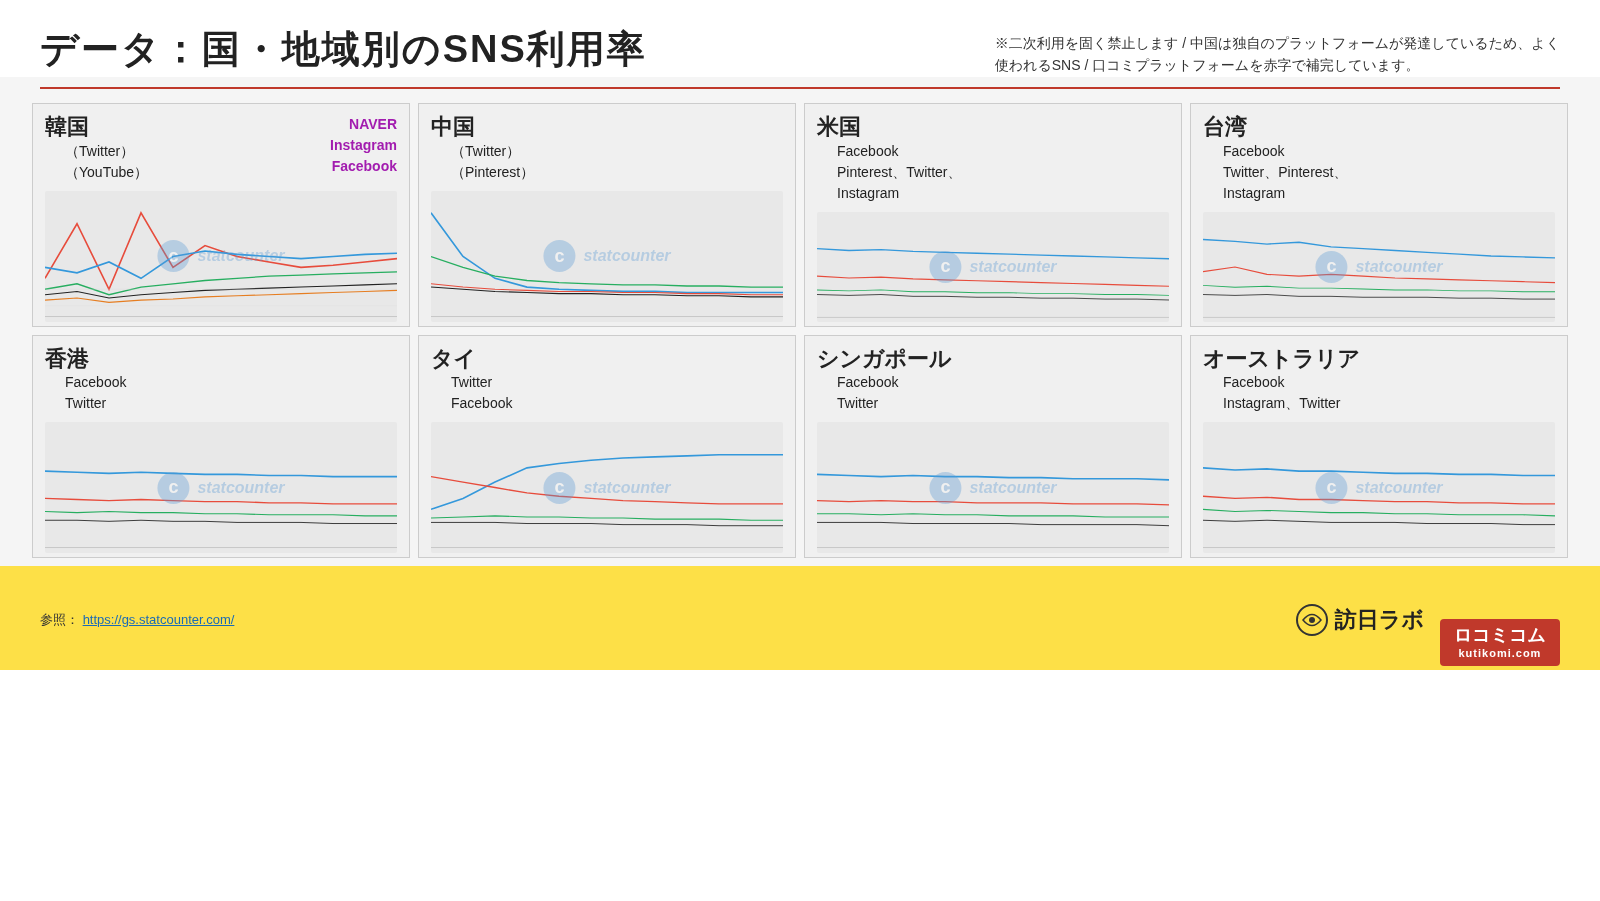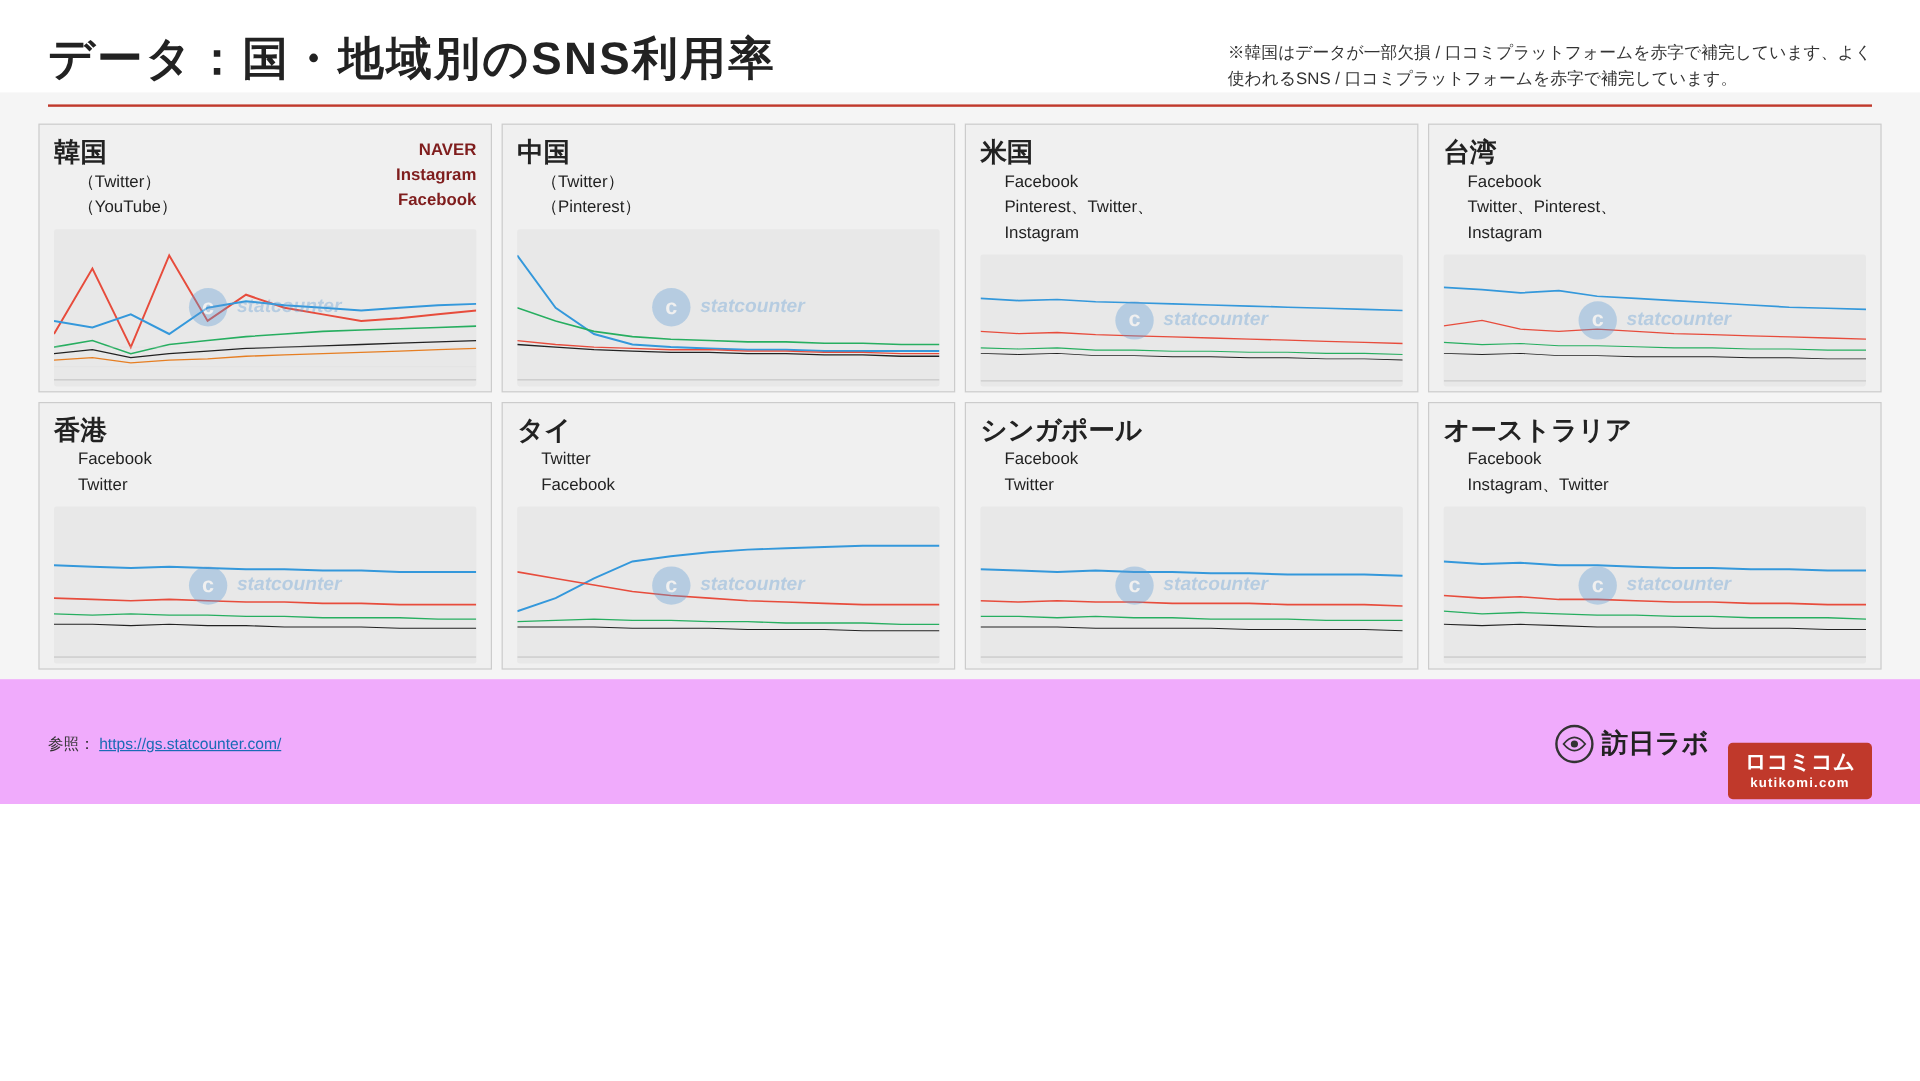--- a/index.html
+++ b/index.html
@@ -86,21 +86,21 @@
 
     .cell-platforms {
       font-size: 14px;
       color: #222;
       line-height: 1.5;
       margin-left: 20px;
     }
 
     .cell-platforms-red {
       font-size: 14px;
-      color: #7f1d1d;
+      color: #a21caf;
       font-weight: bold;
       line-height: 1.5;
       text-align: right;
     }
 
     .chart-area {
       flex: 1;
       position: relative;
       margin-top: 4px;
       background: #e8e8e8;
@@ -143,21 +143,21 @@
     
     .chart-svg {
       width: 100%;
       height: 100%;
       position: absolute;
       top: 0; left: 0;
     }
 
     
     .footer {
-      background: #f0abfc;
+      background: #fde047;
       padding: 8px 40px 4px 40px;
       display: flex;
       align-items: center;
       justify-content: space-between;
     }
 
     .footer-ref {
       font-size: 13px;
       color: #333;
     }
@@ -215,21 +215,21 @@
     }
   </style>
 </head>
 <body>
 
 <div class="page-container">
 
   <div class="header">
     <div class="page-title">データ：国・地域別のSNS利用率</div>
     <div class="header-note">
-      <span>※韓国はデータが一部欠損 / 口コミプラットフォームを赤字で補完しています、よく</span><br>
+      <span>※二次利用を固く禁止します / 中国は独自のプラットフォームが発達しているため、よく</span><br>
       <span>使われるSNS / 口コミプラットフォームを赤字で補完しています。</span>
     </div>
   </div>
   <div class="red-line"></div>
 
   <div class="grid-area">
 
     <div class="grid-cell">
       <div class="cell-header">
         <div>

